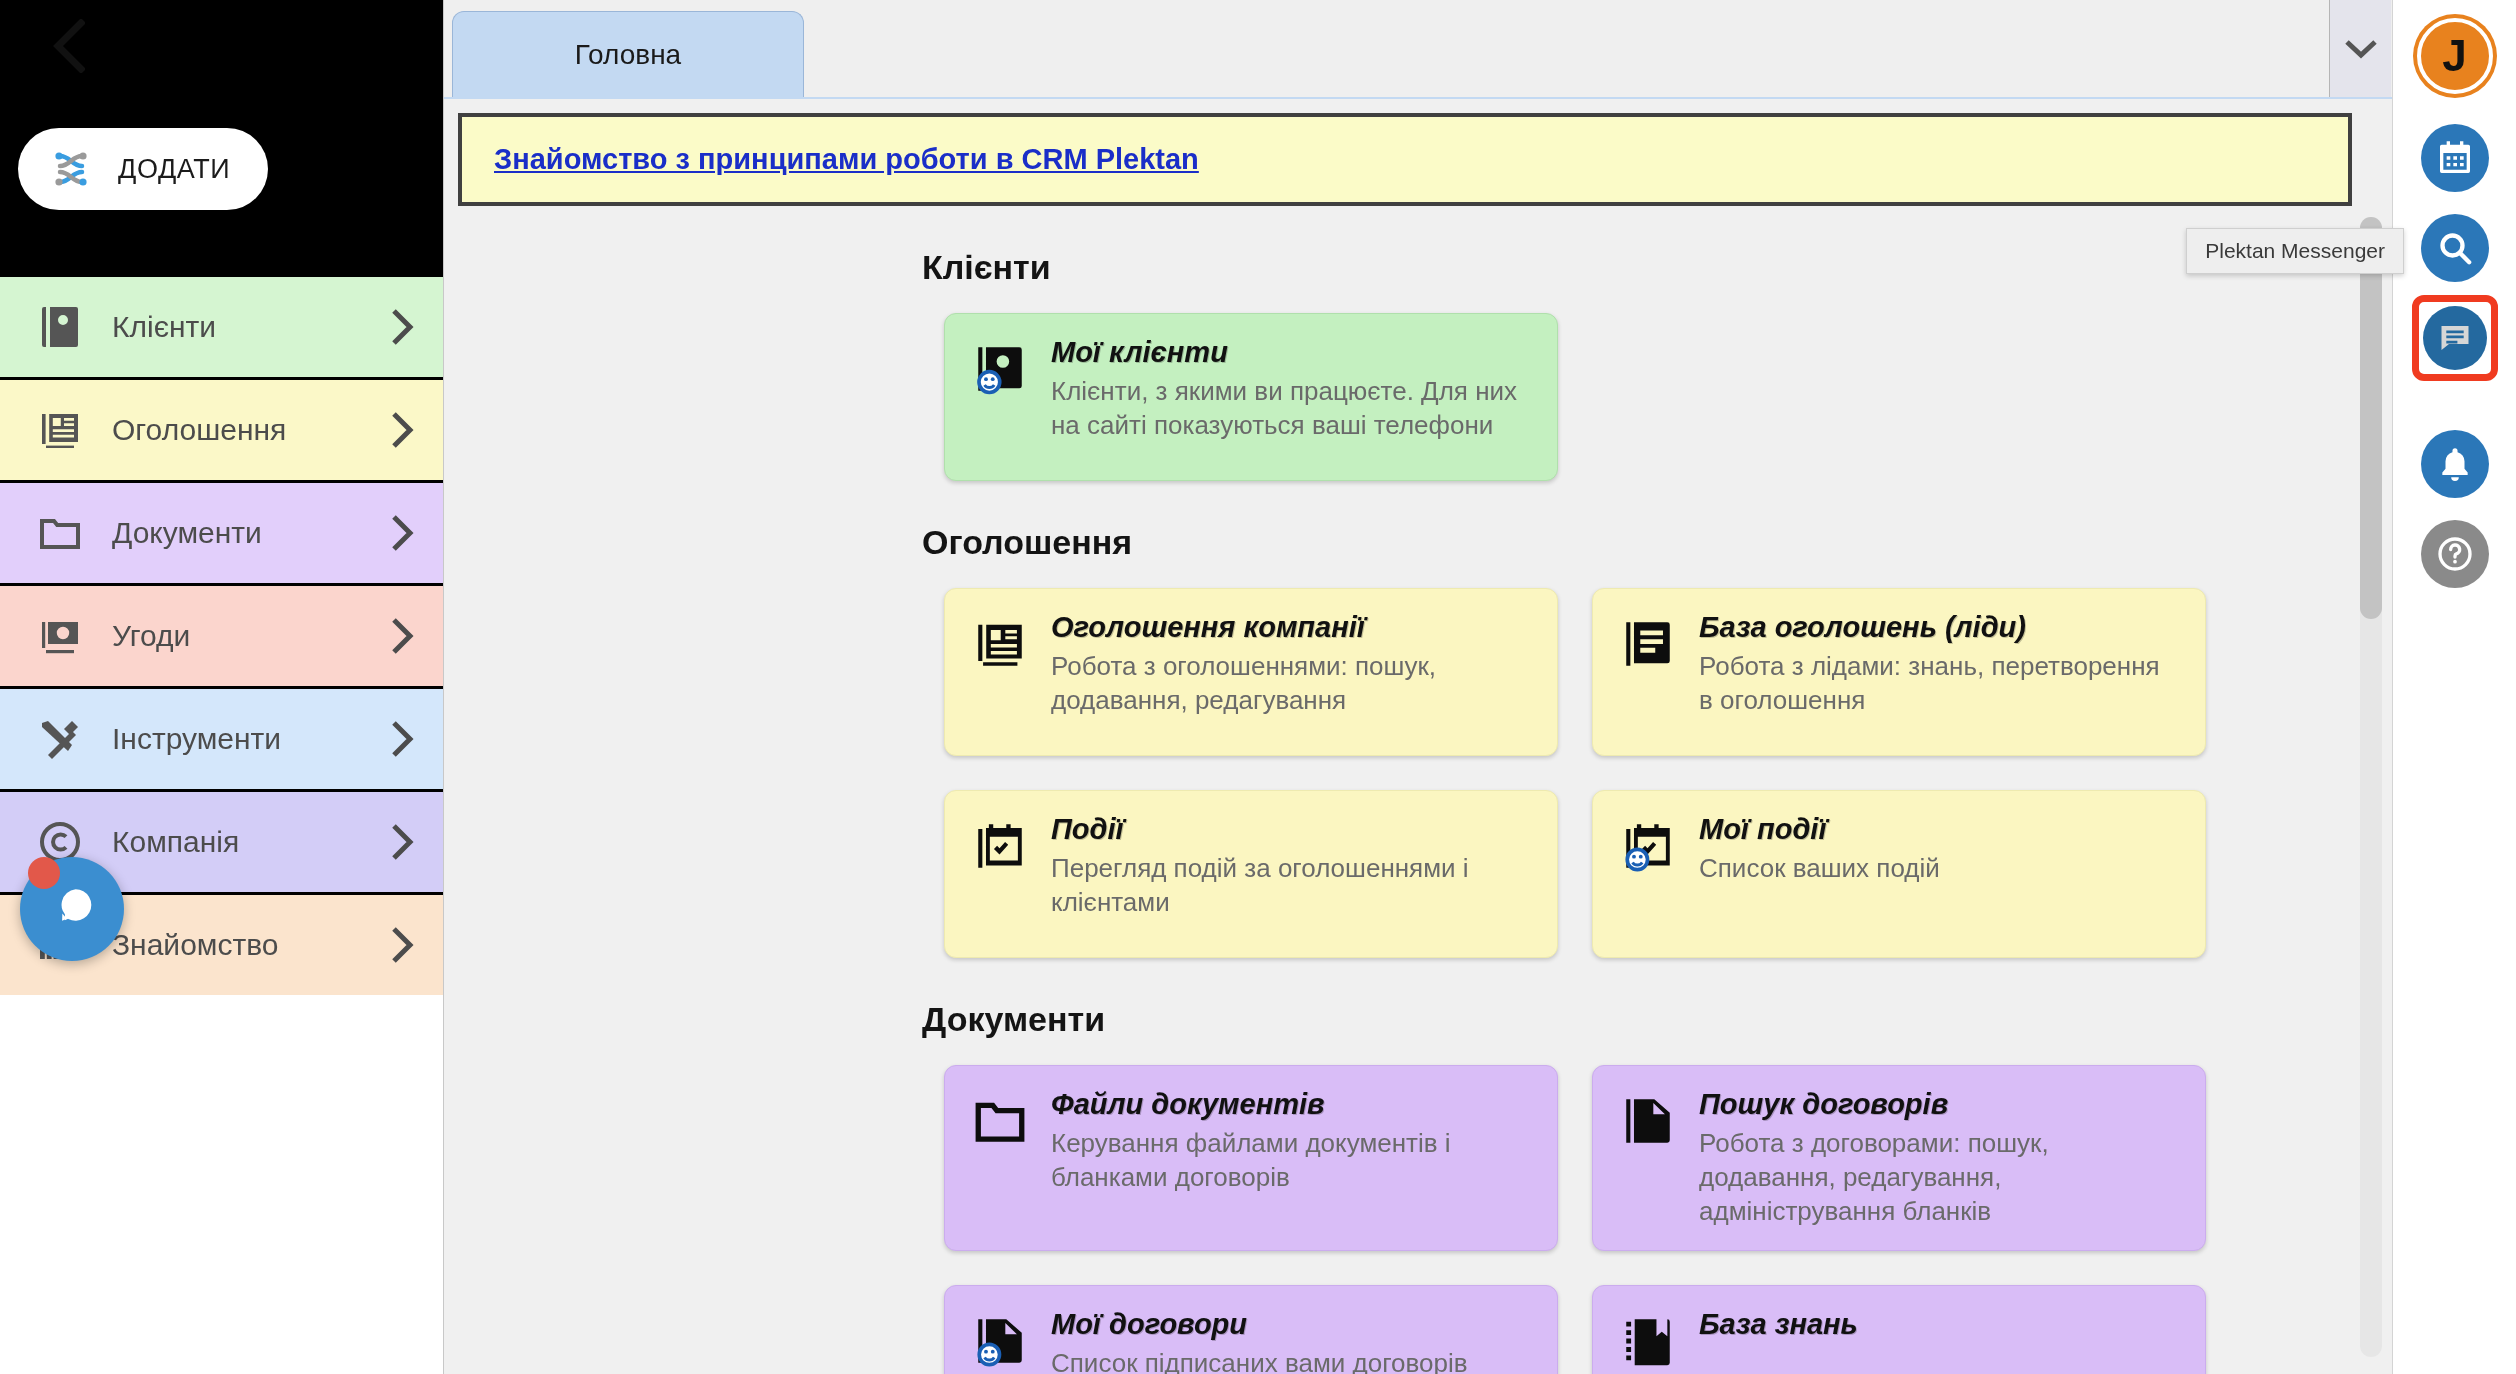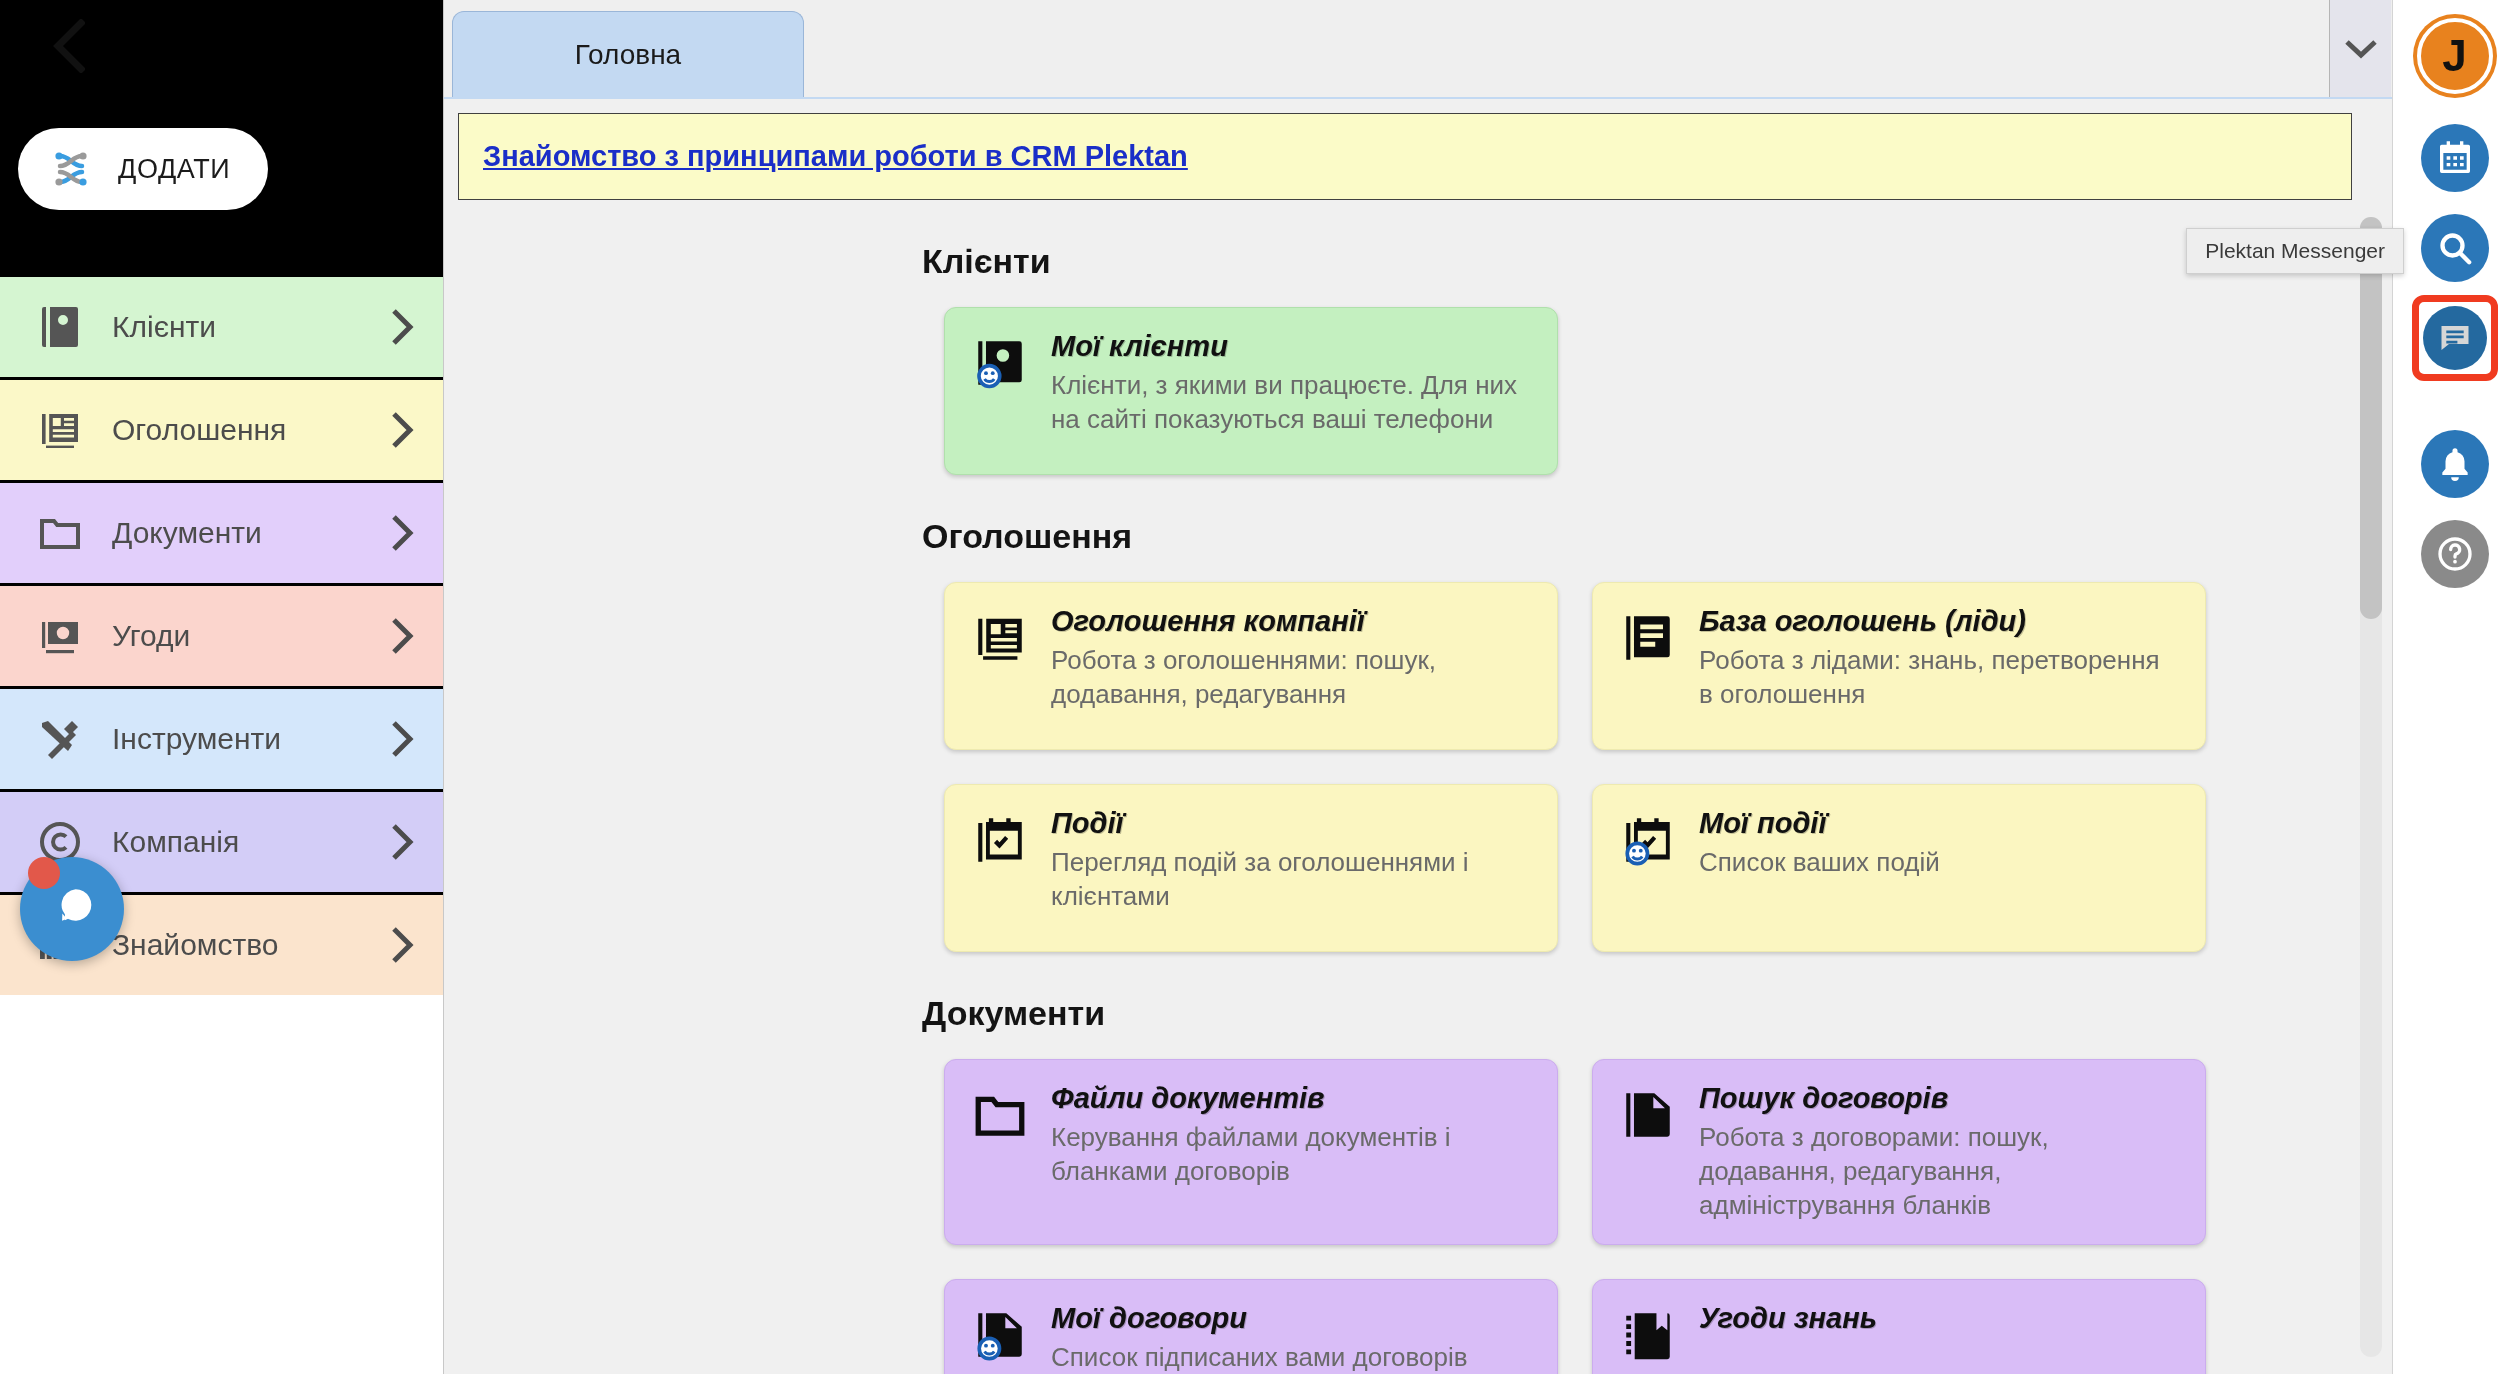--- a/index.html
+++ b/index.html
@@ -93,22 +93,22 @@
     background: #e4e4ec; border-left: 1px solid #b5b5b5;
     display: flex; align-items: center; justify-content: center; cursor: pointer;
   }
 
   .content {
     position: absolute; top: 99px; left: 0; right: 0; bottom: 0;
     background: #f0f0f0; overflow: hidden;
   }
   .banner {
     margin: 14px 40px 0 14px;
-    background: #fbfbc8; padding: 26px 0 26px 24px;
-    border: 1px solid #404040;
+    background: #fbfbc8; padding: 26px 0 26px 32px;
+    border: 4px solid #404040;
   }
   .banner a {
     font-size: 29px; color: #1a2ec8; font-weight: bold;
     text-decoration: underline; cursor: pointer;
   }
 
   .section { padding: 0 0 0 22px; }
   .section-title {
     font-size: 34px; font-weight: bold; color: #141414;
     margin: 42px 0 26px 456px;
@@ -483,21 +483,21 @@
             </div>
           </div>
 
           <div class="card purple">
             <span class="c-icon">
               <svg width="58" height="58" viewBox="0 0 24 24" fill="#0d0d0d">
                   <path d="M3 4h2v2H3V4zm0 3.5h2v2H3v-2zm0 3.5h2v2H3v-2zm0 3.5h2v2H3v-2zm0 3.5h2v2H3v-2zM6.5 3H20a1 1 0 0 1 1 1v17a1 1 0 0 1-1 1H6.5V3zm9 0v7l2.2-1.8L20 10V3h-4.5z"></path>
                 </svg>
             </span>
             <div class="c-body">
-              <div class="c-title">Угоди знань</div>
+              <div class="c-title">База знань</div>
               <div class="c-desc"></div>
             </div>
           </div>
         </div>
       </section>
 
       <div class="vscroll">
         <div class="thumb"></div>
       </div>
     </div>

